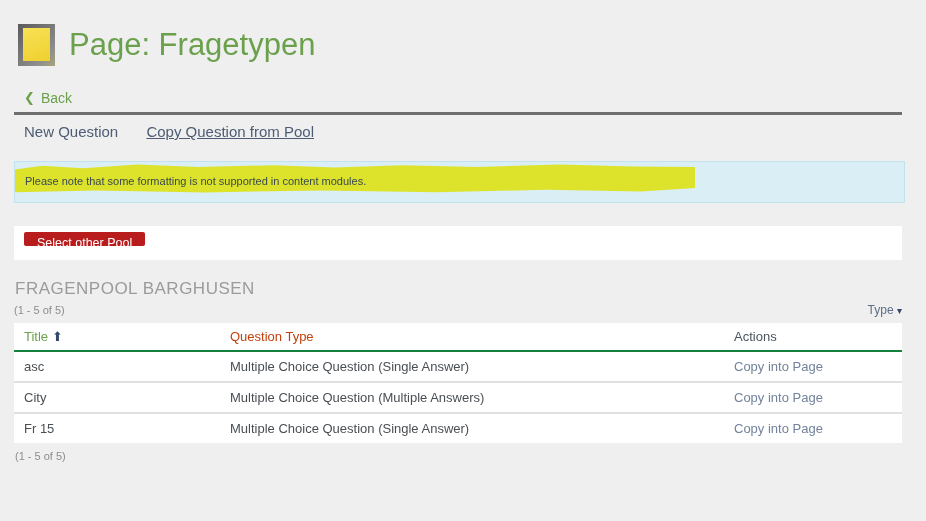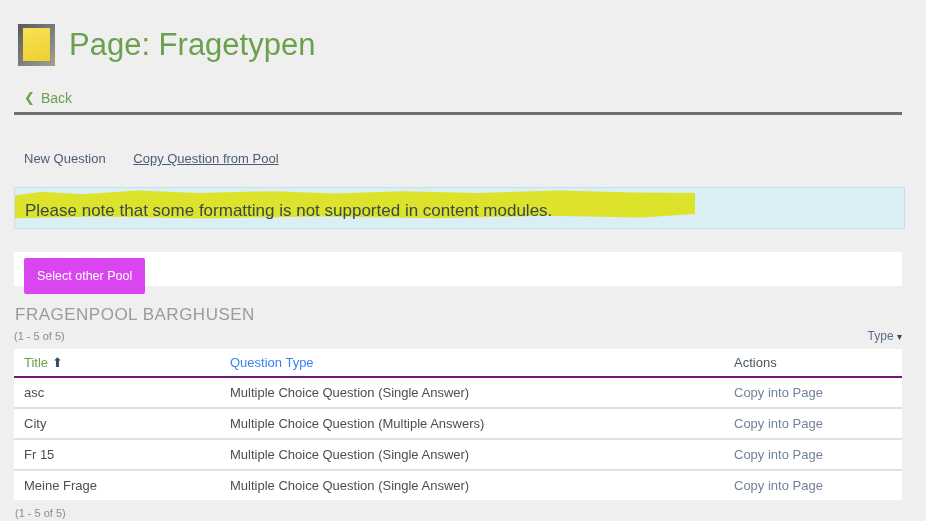--- a/index.html
+++ b/index.html
@@ -28,68 +28,68 @@
     font-weight:400;
   }
 
   
   .back-row { margin-top:22px; padding-left:10px; }
   .back-link { color:#6ba04c; font-size:14px; text-decoration:none; display:inline-flex; align-items:center; gap:6px; cursor:pointer; }
   .back-chevron { font-size:13px; font-weight:bold; color:#6ba04c; }
   .divider { margin-top:6px; height:3px; background:#6f6f6f; }
 
   
-  .toolbar { padding:8px 0 0 10px; font-size:13px;margin-top:28px; }
+  .toolbar { padding:8px 0 0 10px; font-size:15px; }
   .toolbar a { color:#4d5c74; text-decoration:none; cursor:pointer; }
   .toolbar .tb-new { margin-right:24px; }
   .toolbar .tb-copy { text-decoration:underline; }
 
   
   .info-box {
     margin-top:21px;
     background:#daeef6;
     border:1px solid #c2e3ee;
     height:42px;
     width:891px;
     position:relative;
-    font-size:17px;
+    font-size:11px;
     color:#39494e;
   }
   .marker {
     position:absolute; left:0; top:2px; width:680px; height:30px;
     background:#dde32b;
     clip-path:polygon(0 18%, 4% 6%, 10% 14%, 18% 2%, 27% 10%, 38% 4%, 47% 12%, 57% 4%, 68% 10%, 80% 2%, 91% 8%, 100% 10%, 100% 80%, 92% 92%, 78% 86%, 62% 94%, 45% 88%, 28% 95%, 12% 88%, 0 94%);
   }
   .info-text { position:absolute; left:10px; top:13px; z-index:1; }
 
   
   .btn-panel { margin-top:23px; background:#ffffff; width:888px; height:34px; padding:6px 10px; }
   .pool-btn {
-    background:#d946ef; color:#ffffff; border:none;
+    background:#b91c1c; color:#ffffff; border:none;
     font-family:inherit; font-size:12.5px;
-    padding:4px 13px; height:36px; line-height:14px;
+    padding:4px 13px; height:14px; line-height:14px;
     border-radius:2px; cursor:pointer;
   }
 
   
   .table-title { margin-top:19px; padding-left:1px; font-size:17px; color:#9b9b9b; letter-spacing:0.5px; }
   .table-meta { display:flex; justify-content:space-between; align-items:center; margin-top:4px; }
   .pagination { font-size:11px; color:#8d8d8d; }
   .rows-dd { font-size:12px; color:#5c6f87; text-decoration:none; cursor:pointer; }
   .rows-dd .caret { color:#33496b; font-size:10px; }
 
   table.qtable { margin-top:6px; width:888px; border-collapse:collapse; background:#ffffff; font-size:13px; }
   table.qtable th, table.qtable td { text-align:left; font-weight:400; padding:7px 10px; }
   table.qtable th { padding-top:6px; padding-bottom:6px; }
-  thead tr { border-bottom:2px solid #701a75; }
+  thead tr { border-bottom:2px solid #15803d; }
   th.col-title { width:206px; }
   th.col-type { width:504px; }
   .hdr-title-link { color:#6ba04c; text-decoration:none; cursor:pointer; }
   .sort-arrow { color:#33496b; font-size:13px; margin-left:4px; }
-  .hdr-plain { color:#3b82f6; }
+  .hdr-plain { color:#c2410c; }
   .hdr-actions { color:#4a555f;margin-top:8px; }
   tbody tr { border-top:2px solid #e0e0e0; height:24px; }
   tbody tr:first-child { border-top:none; }
   td.cell-title, td.cell-type { color:#4a4f54; }
   .copy-link { color:#72839b; text-decoration:none; cursor:pointer; }
 
   .pagination-bottom { margin-top:7px; padding-left:1px; font-size:11px; color:#8d8d8d; }
 </style>
 </head>
 <body>
@@ -151,23 +151,18 @@
       <tr>
         <td class="cell-title">City</td>
         <td class="cell-type">Multiple Choice Question (Multiple Answers)</td>
         <td><a class="copy-link">Copy into Page</a></td>
       </tr>
       <tr>
         <td class="cell-title">Fr 15</td>
         <td class="cell-type">Multiple Choice Question (Single Answer)</td>
         <td><a class="copy-link">Copy into Page</a></td>
       </tr>
-      <tr>
-        <td class="cell-title">Meine Frage</td>
-        <td class="cell-type">Multiple Choice Question (Single Answer)</td>
-        <td><a class="copy-link">Copy into Page</a></td>
-      </tr>
     </tbody>
   </table>
 
   <div class="pagination-bottom">(1 - 5 of 5)</div>
 
 </div>
 
 </body></html>

